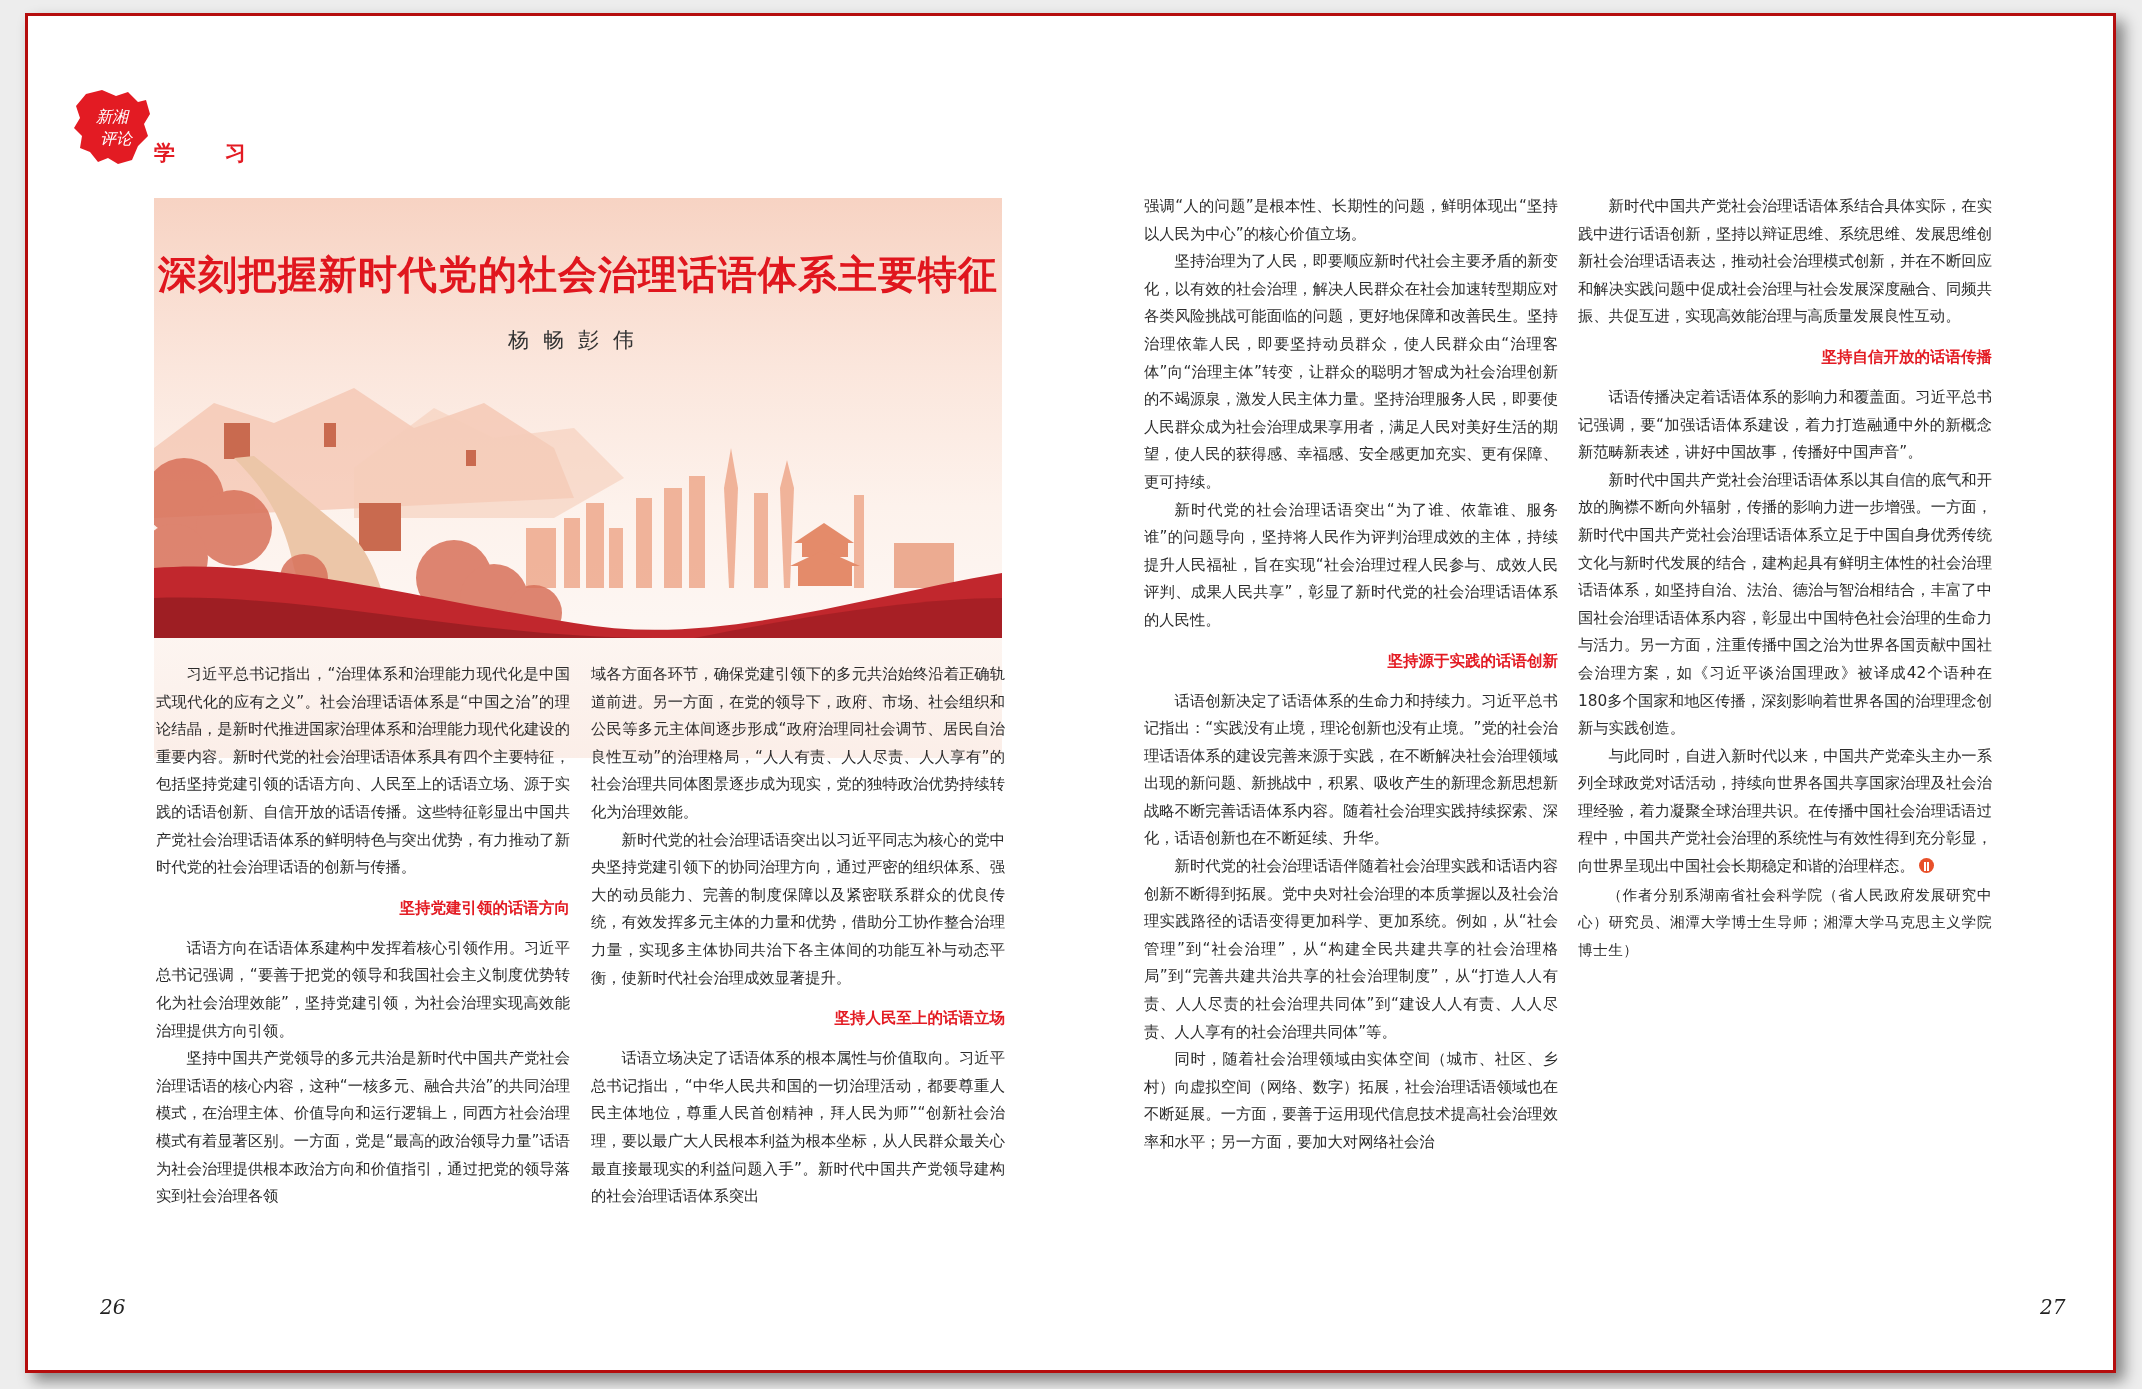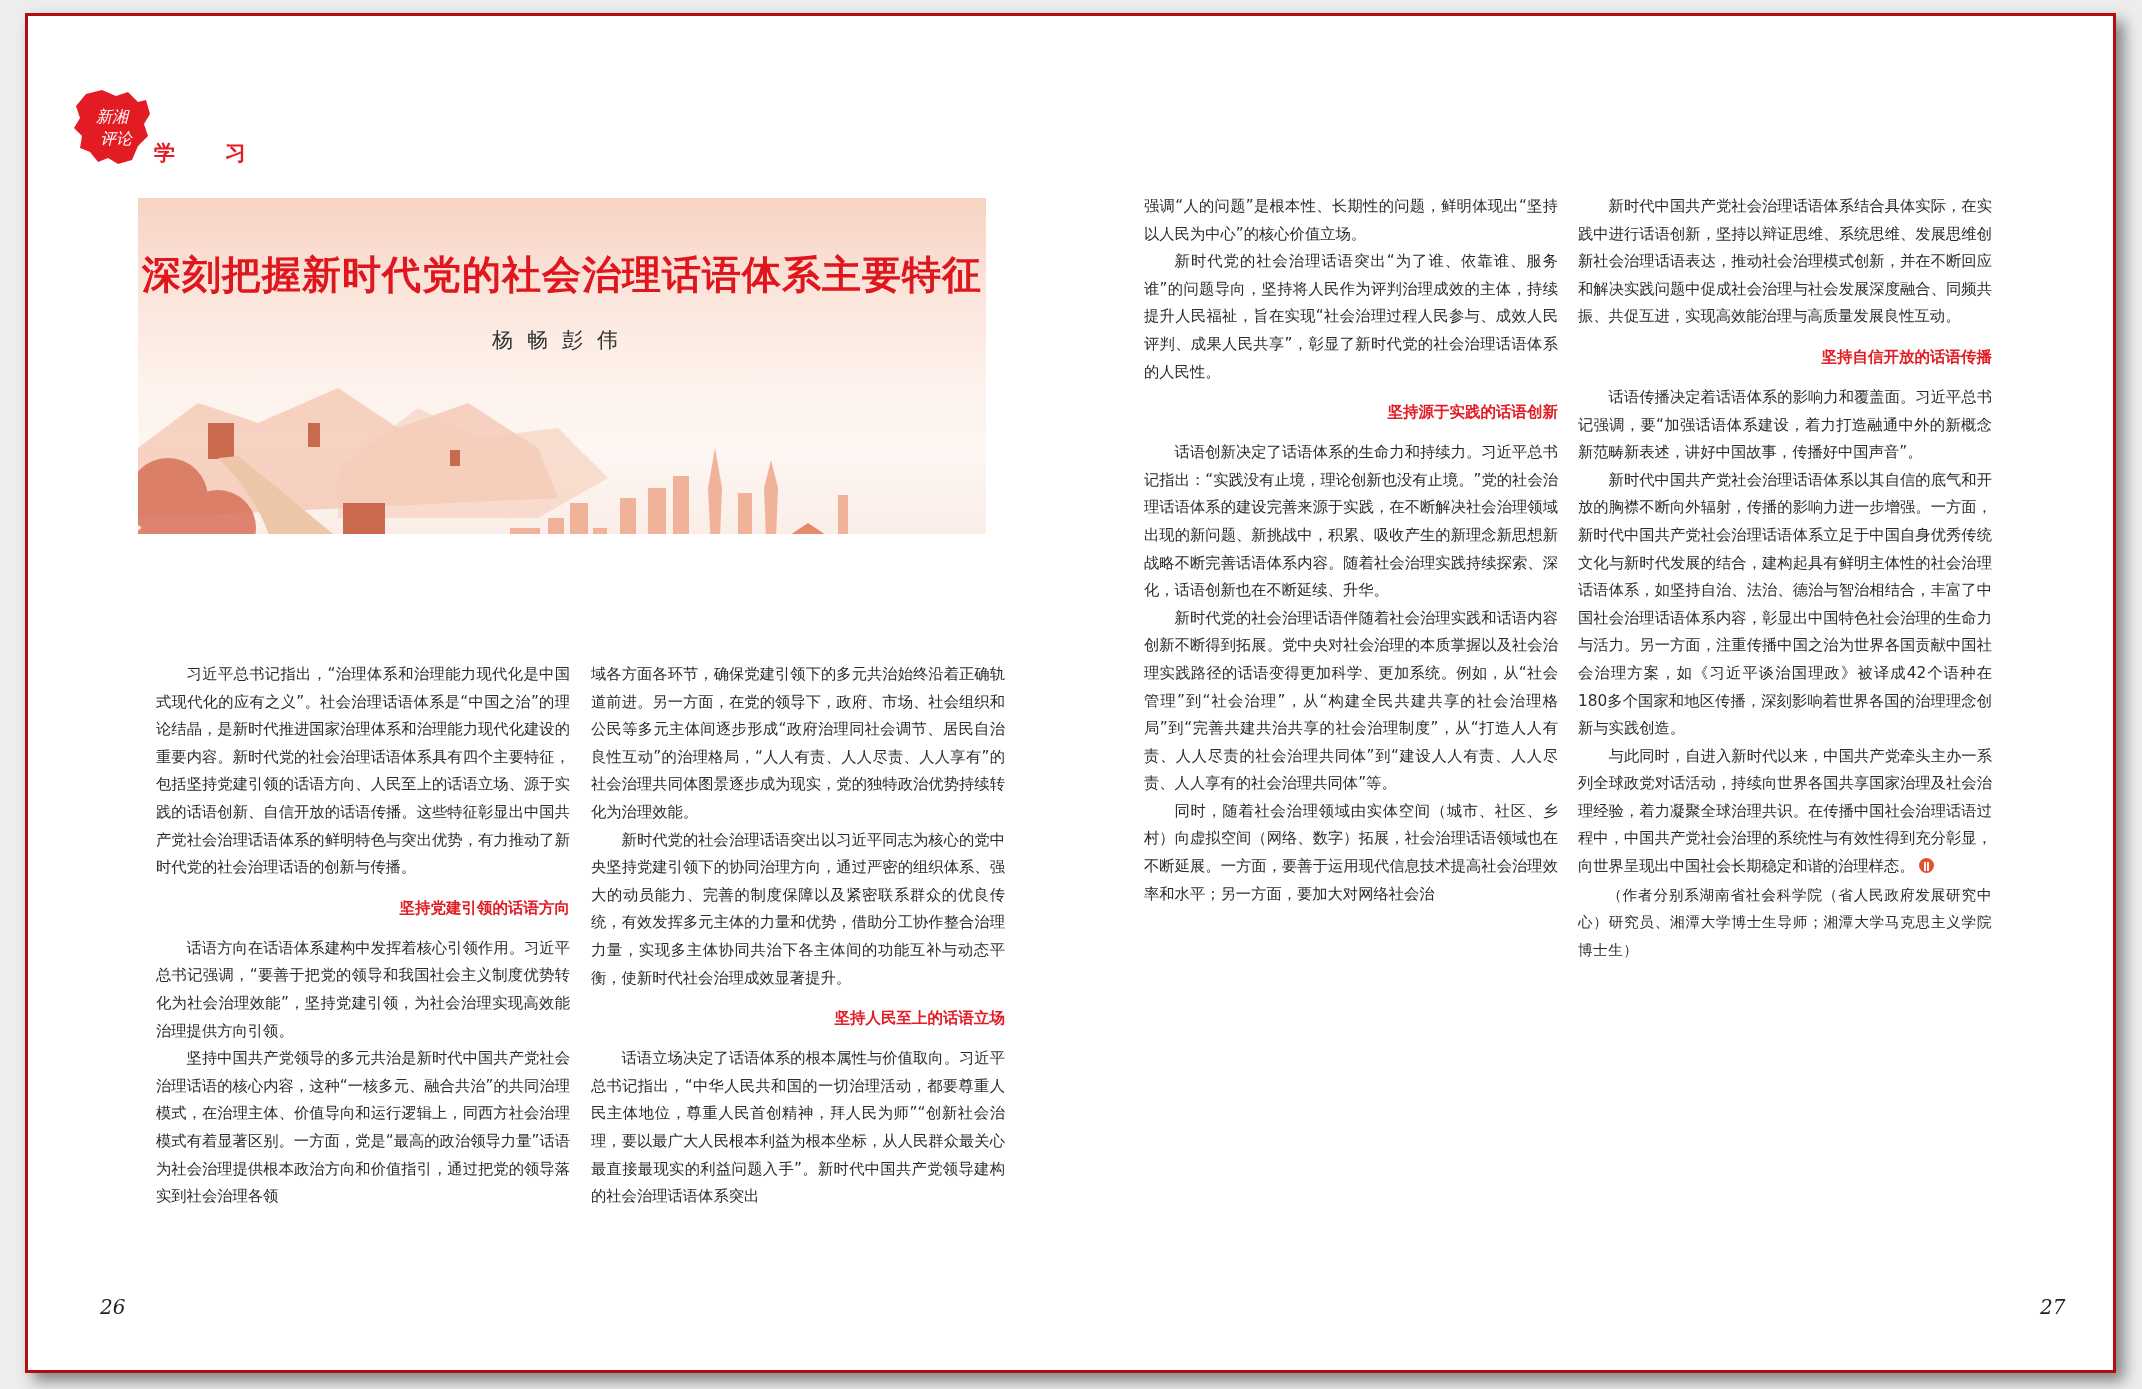--- a/index.html
+++ b/index.html
@@ -16,21 +16,21 @@
   }
   .logo {
     position:absolute; left:72px; top:88px; width:80px; height:78px;
   }
   .logo svg { width:100%; height:100%; display:block; }
   .section-label {
     position:absolute; top:143px; font-size:21px; font-weight:bold; color:#e31b23;
     letter-spacing:0; line-height:1;
   }
   .hero {
-    position:absolute; left:138px; top:198px; width:848px; height:336px;
+    position:absolute; left:154px; top:198px; width:848px; height:560px;
     overflow:hidden;
     background: linear-gradient(180deg, #f7d3c3 0%, #fbe6dc 30%, #fdf2ec 55%, #fdf6f2 75%, #fbeee8 100%);
   }
   .hero-title {
     position:absolute; left:0; right:0; top:50px; text-align:center;
     font-family:"DejaVu Serif", serif; font-weight:bold; font-size:39px;
     color:#e0161e; letter-spacing:1px; white-space:nowrap;
   }
   .hero-authors {
     position:absolute; left:0; right:0; top:128px; text-align:center;
@@ -146,20 +146,21 @@
 
 <div class="col" style="left:591px; top:661px; width:414px;">
   <p class="noindent">域各方面各环节，确保党建引领下的多元共治始终沿着正确轨道前进。另一方面，在党的领导下，政府、市场、社会组织和公民等多元主体间逐步形成“政府治理同社会调节、居民自治良性互动”的治理格局，“人人有责、人人尽责、人人享有”的社会治理共同体图景逐步成为现实，党的独特政治优势持续转化为治理效能。</p>
   <p>新时代党的社会治理话语突出以习近平同志为核心的党中央坚持党建引领下的协同治理方向，通过严密的组织体系、强大的动员能力、完善的制度保障以及紧密联系群众的优良传统，有效发挥多元主体的力量和优势，借助分工协作整合治理力量，实现多主体协同共治下各主体间的功能互补与动态平衡，使新时代社会治理成效显著提升。</p>
   <div class="h">坚持人民至上的话语立场</div>
   <p>话语立场决定了话语体系的根本属性与价值取向。习近平总书记指出，“中华人民共和国的一切治理活动，都要尊重人民主体地位，尊重人民首创精神，拜人民为师”“创新社会治理，要以最广大人民根本利益为根本坐标，从人民群众最关心最直接最现实的利益问题入手”。新时代中国共产党领导建构的社会治理话语体系突出</p>
 </div>
 
 <div class="col" style="left:1144px; top:193px; width:414px;">
   <p class="noindent">强调“人的问题”是根本性、长期性的问题，鲜明体现出“坚持以人民为中心”的核心价值立场。</p>
+  <p>坚持治理为了人民，即要顺应新时代社会主要矛盾的新变化，以有效的社会治理，解决人民群众在社会加速转型期应对各类风险挑战可能面临的问题，更好地保障和改善民生。坚持治理依靠人民，即要坚持动员群众，使人民群众由“治理客体”向“治理主体”转变，让群众的聪明才智成为社会治理创新的不竭源泉，激发人民主体力量。坚持治理服务人民，即要使人民群众成为社会治理成果享用者，满足人民对美好生活的期望，使人民的获得感、幸福感、安全感更加充实、更有保障、更可持续。</p>
   <p>新时代党的社会治理话语突出“为了谁、依靠谁、服务谁”的问题导向，坚持将人民作为评判治理成效的主体，持续提升人民福祉，旨在实现“社会治理过程人民参与、成效人民评判、成果人民共享”，彰显了新时代党的社会治理话语体系的人民性。</p>
   <div class="h">坚持源于实践的话语创新</div>
   <p>话语创新决定了话语体系的生命力和持续力。习近平总书记指出：“实践没有止境，理论创新也没有止境。”党的社会治理话语体系的建设完善来源于实践，在不断解决社会治理领域出现的新问题、新挑战中，积累、吸收产生的新理念新思想新战略不断完善话语体系内容。随着社会治理实践持续探索、深化，话语创新也在不断延续、升华。</p>
   <p>新时代党的社会治理话语伴随着社会治理实践和话语内容创新不断得到拓展。党中央对社会治理的本质掌握以及社会治理实践路径的话语变得更加科学、更加系统。例如，从“社会管理”到“社会治理”，从“构建全民共建共享的社会治理格局”到“完善共建共治共享的社会治理制度”，从“打造人人有责、人人尽责的社会治理共同体”到“建设人人有责、人人尽责、人人享有的社会治理共同体”等。</p>
   <p>同时，随着社会治理领域由实体空间（城市、社区、乡村）向虚拟空间（网络、数字）拓展，社会治理话语领域也在不断延展。一方面，要善于运用现代信息技术提高社会治理效率和水平；另一方面，要加大对网络社会治</p>
 </div>
 
 <div class="col" style="left:1578px; top:193px; width:414px;">
   <p>新时代中国共产党社会治理话语体系结合具体实际，在实践中进行话语创新，坚持以辩证思维、系统思维、发展思维创新社会治理话语表达，推动社会治理模式创新，并在不断回应和解决实践问题中促成社会治理与社会发展深度融合、同频共振、共促互进，实现高效能治理与高质量发展良性互动。</p>
   <div class="h">坚持自信开放的话语传播</div>

